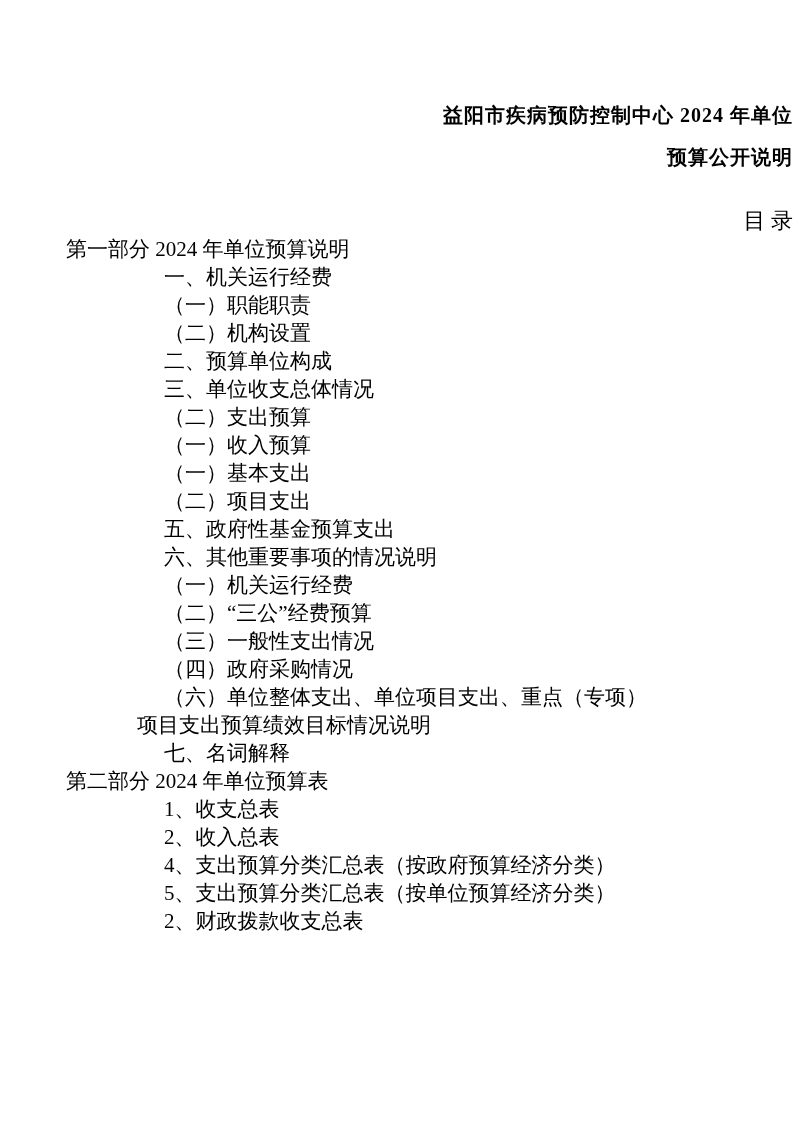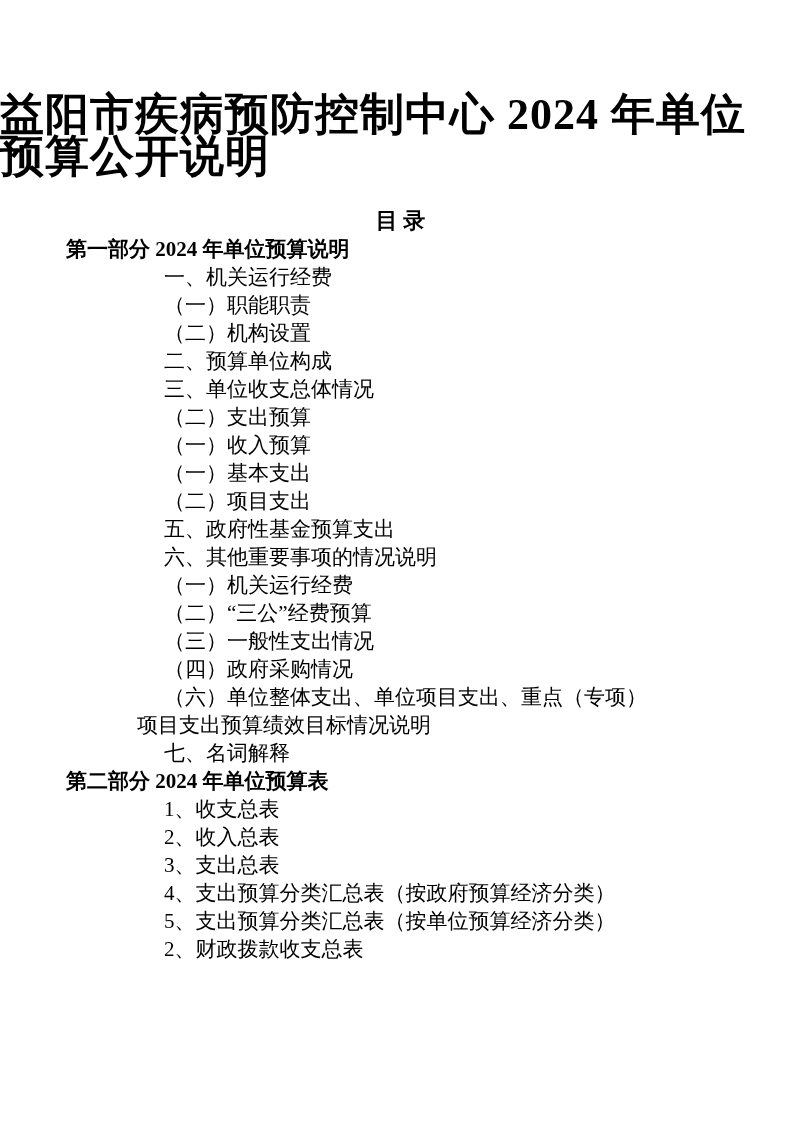--- a/index.html
+++ b/index.html
@@ -14,22 +14,22 @@
     box-sizing: border-box;
     padding-top: 94px;
     background: #ffffff;
     color: #000000;
     font-family: "Liberation Serif", "DejaVu Serif", serif;
     overflow: hidden;
   }
   .doc-title {
     margin: 0;
     padding: 0;
-    text-align: left;
-    font-size: 44px;
+    text-align: right;
+    font-size: 20px;
     line-height: 42px;
     font-weight: bold;
     letter-spacing: 1px;
   }
   .doc-title .title-line {
     display: block;
   }
   .toc {
     margin-top: 29px;
     font-size: 21px;
@@ -37,26 +37,26 @@
   }
   .toc p {
     margin: 0;
     padding: 0 0 0 121px;
     text-indent: 43px;
     white-space: nowrap;
   }
   .toc p.heading {
     padding-left: 8px;
     text-indent: 0;
-    text-align: center;
-    font-weight: bold;
+    text-align: right;
+    font-weight: normal;
     font-size: 22px;
   }
   .toc p.bold {
-    font-weight: bold;
+    font-weight: normal;
     padding-left: 23px;
   }
   .toc p.cont {
     text-indent: 0;
     margin-left: 16px;
   }
 </style>
 </head>
 <body>
 
@@ -83,18 +83,17 @@
     <p>（一）机关运行经费</p>
     <p>（二）“三公”经费预算</p>
     <p>（三）一般性支出情况</p>
     <p>（四）政府采购情况</p>
     <p>（六）单位整体支出、单位项目支出、重点（专项）</p>
     <p class="cont">项目支出预算绩效目标情况说明</p>
     <p>七、名词解释</p>
     <p class="bold">第二部分 2024 年单位预算表</p>
     <p>1、收支总表</p>
     <p>2、收入总表</p>
-    <p>3、支出总表</p>
     <p>4、支出预算分类汇总表（按政府预算经济分类）</p>
     <p>5、支出预算分类汇总表（按单位预算经济分类）</p>
     <p>2、财政拨款收支总表</p>
   </div>
 </div>
 
 </body></html>

